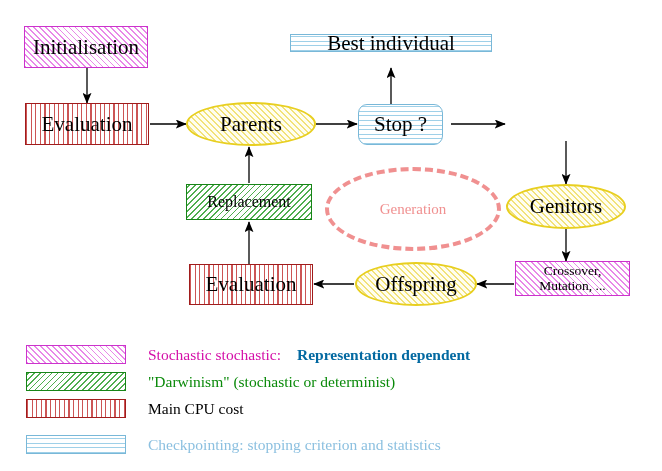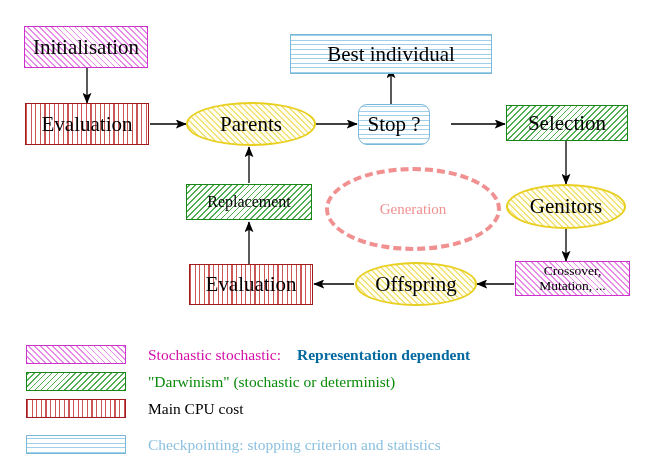--- a/index.html
+++ b/index.html
@@ -143,31 +143,28 @@
   </div>
 
   <div class="node fill-red" style="left:25px; top:103px; width:124px; height:42px; font-size:21px;">
     <span>Evaluation</span>
   </div>
 
   <div class="node fill-yellow ellipse" style="left:186px; top:102px; width:130px; height:44px; font-size:21px;">
     <span>Parents</span>
   </div>
 
-  <div class="node fill-blue" style="left:290px; top:34px; width:202px; height:40px; font-size:21px;">
+  <div class="node fill-blue" style="left:290px; top:34px; width:202px; height:18px; font-size:21px;">
     <span>Best individual</span>
   </div>
 
-  <div class="node fill-blue rounded" style="left:358px; top:104px; width:72px; height:41px; font-size:21px;">
+  <div class="node fill-blue rounded" style="left:358px; top:104px; width:85px; height:41px; font-size:21px;">
     <span>Stop ?</span>
   </div>
 
-  <div class="node fill-green" style="left:506px; top:105px; width:122px; height:36px; font-size:21px;">
-    <span>Selection</span>
-  </div>
 
   <div class="node fill-yellow ellipse" style="left:506px; top:184px; width:120px; height:45px; font-size:21px;">
     <span>Genitors</span>
   </div>
 
   <div class="node fill-magenta" style="left:515px; top:261px; width:115px; height:35px; font-size:13.5px;">
     <span>Crossover,
 Mutation, ...</span>
   </div>
 

